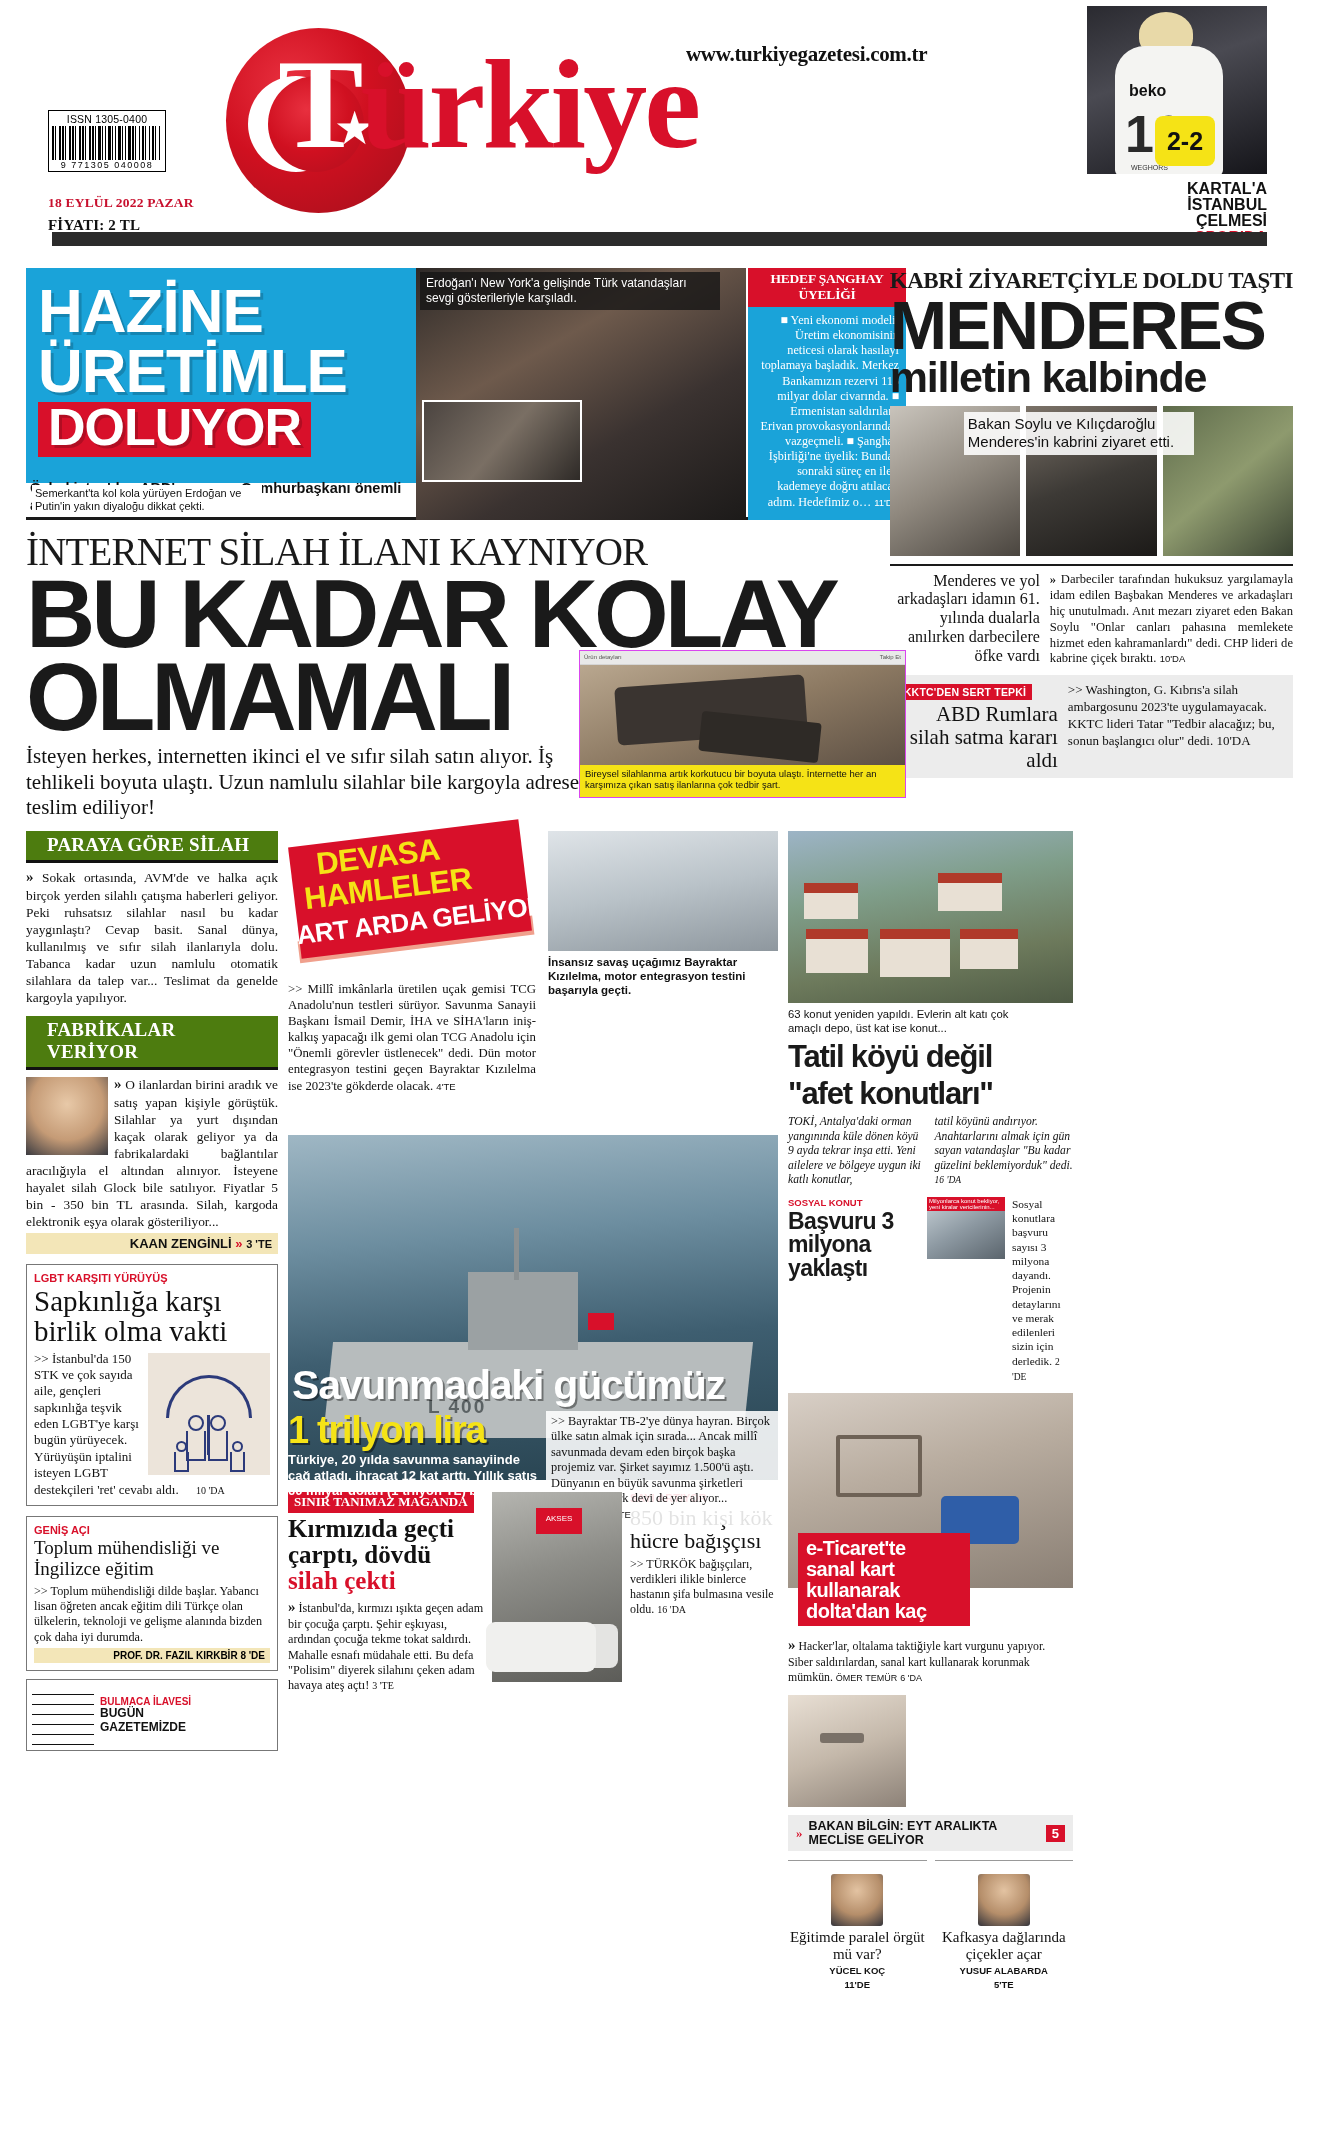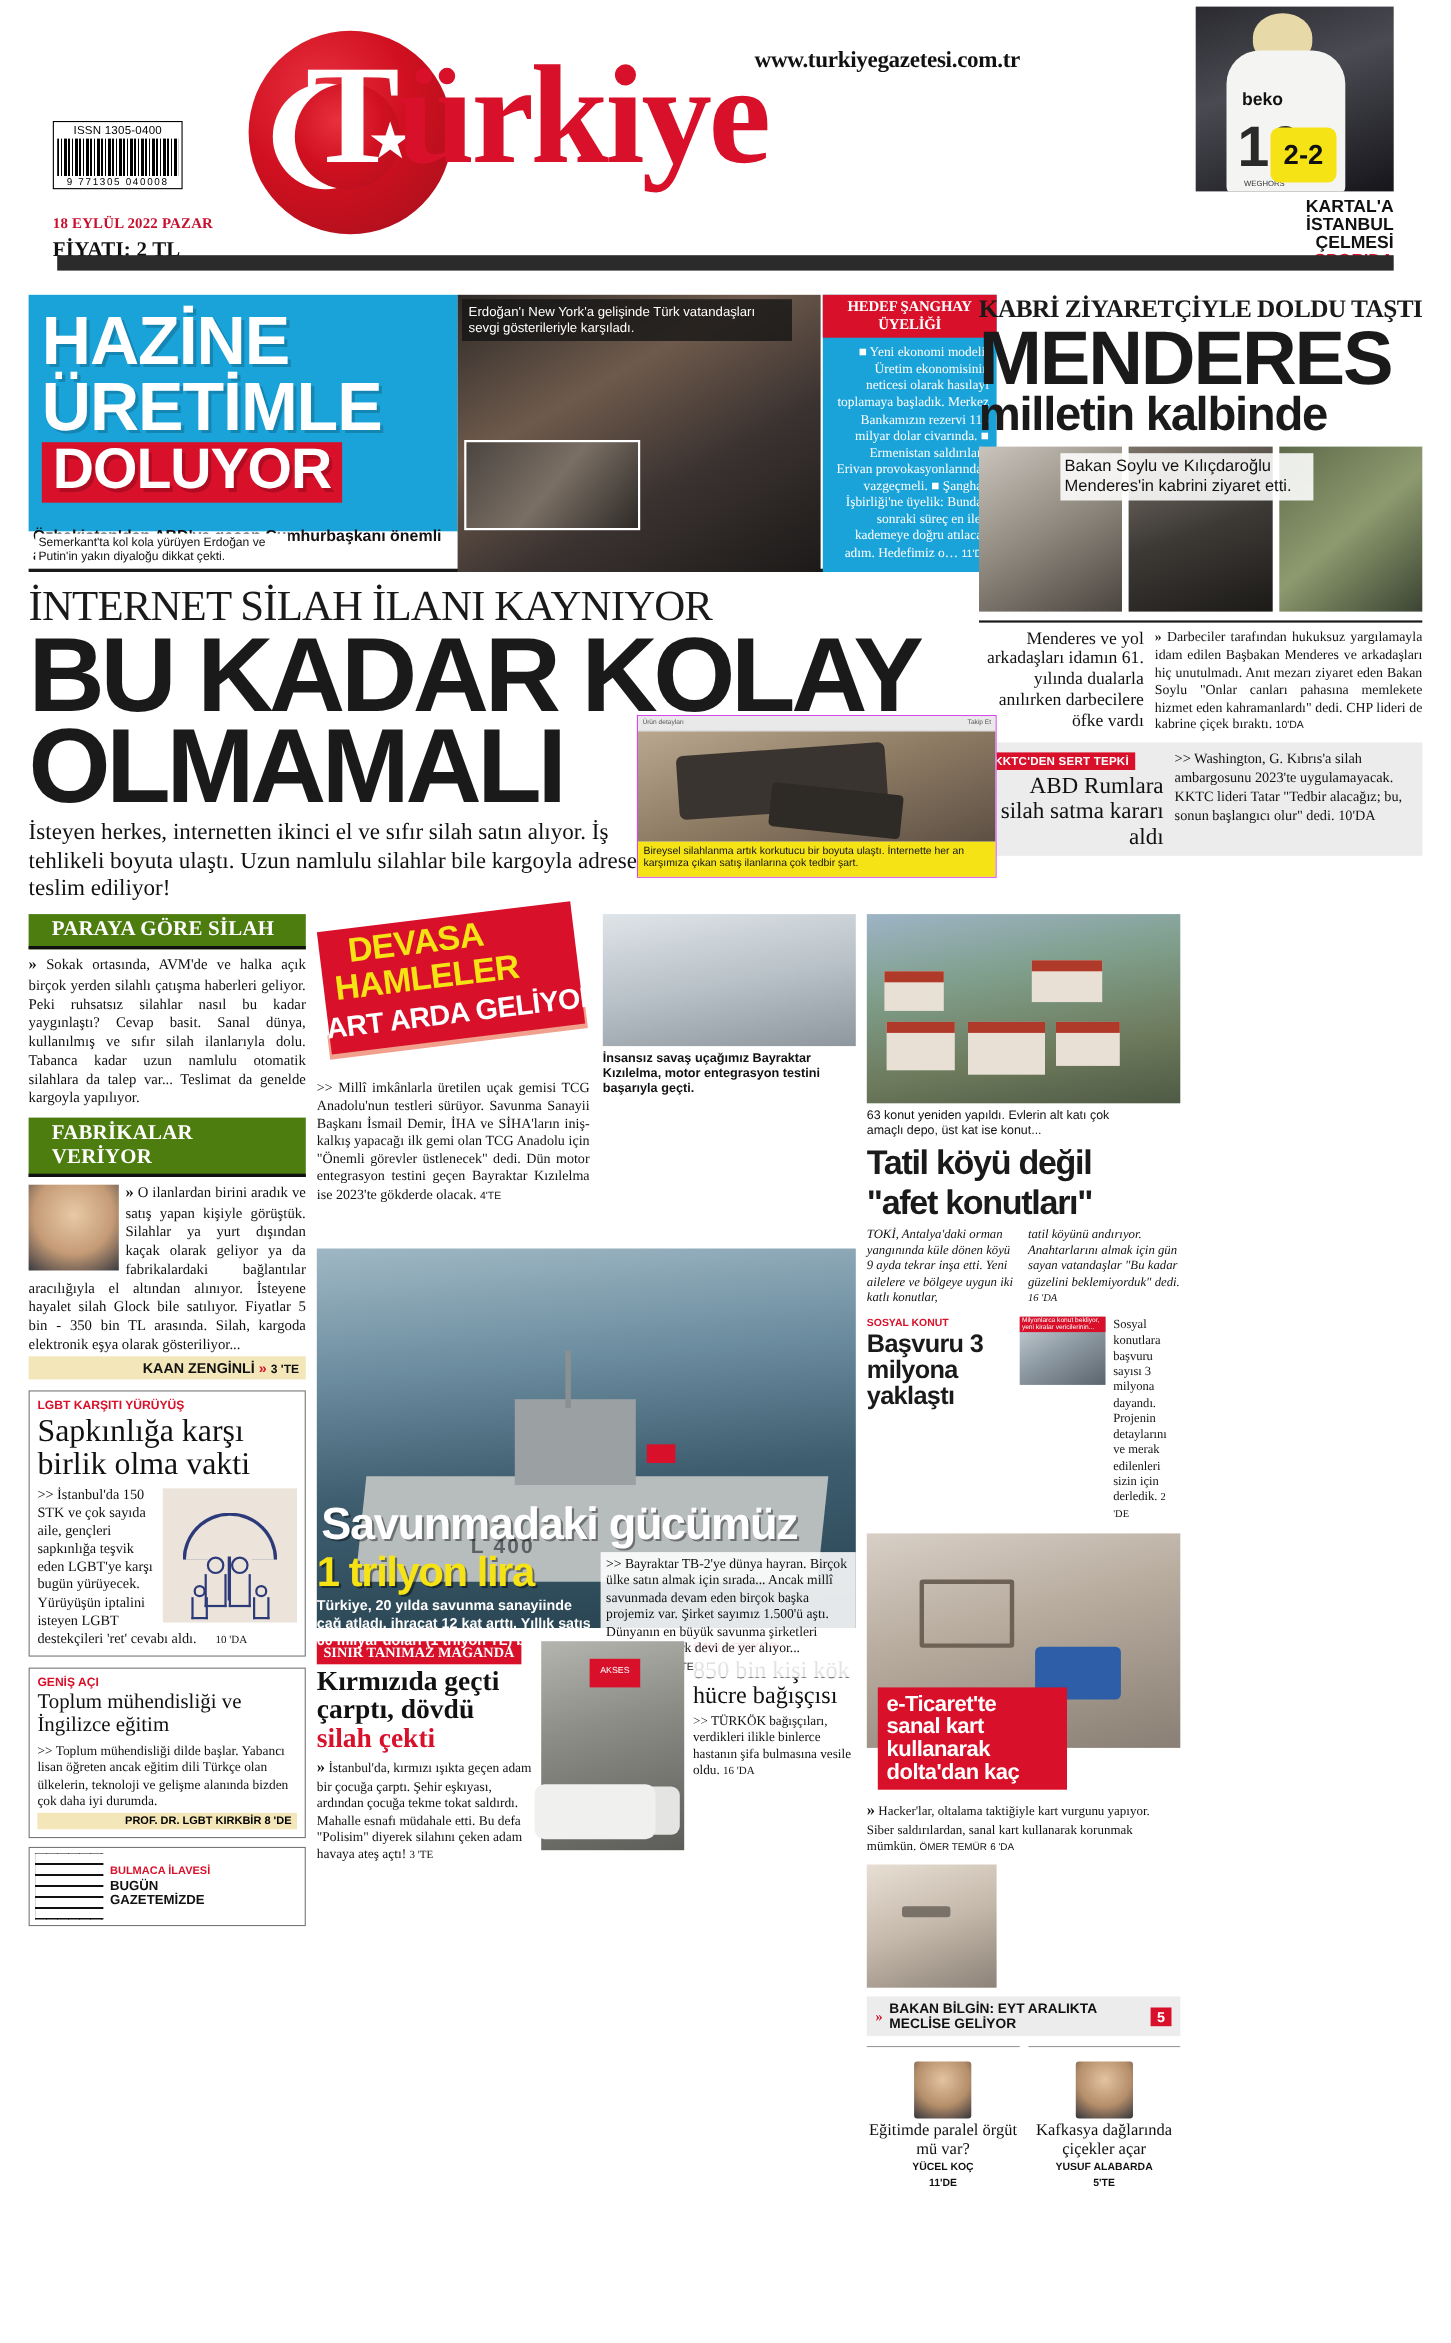--- a/index.html
+++ b/index.html
@@ -18,21 +18,21 @@
     position: absolute; left: 22px; top: 110px;
     width: 118px; border: 1.5px solid #000; padding: 2px 3px 1px;
     background: #fff;
   }
   .issn-text { font-size: 10.5px; font-family: "Liberation Sans", sans-serif; letter-spacing:.2px; text-align:center; }
   .barcode { height: 34px; width: 100%; margin-top: 1px;
     background: repeating-linear-gradient(90deg,#000 0 1.5px,#fff 1.5px 3px,#000 3px 4px,#fff 4px 6.5px,#000 6.5px 8.5px,#fff 8.5px 10px);
   }
   .barcode-digits { font-size: 9px; font-family:"Liberation Sans",sans-serif; letter-spacing:1.5px; text-align:center; }
   .date-line { position:absolute; left:22px; top:195px; color:#c8102e; font-weight:bold; font-size:13.5px; font-family:"Liberation Serif",serif; letter-spacing:.2px;}
-  .price-line { position:absolute; left:22px; top:217px; color:#111; font-weight:bold; font-size:19px; font-family:"Liberation Serif",serif; letter-spacing:.2px;}
+  .price-line { position:absolute; left:22px; top:217px; color:#111; font-weight:bold; font-size:15px; font-family:"Liberation Serif",serif; letter-spacing:.2px;}
 
   .logo-wrap { position:absolute; left:200px; top:18px; width:740px; height:205px; }
   .flag-circle {
     position:absolute; left:0; top:10px; width:185px; height:185px; border-radius:50%;
     background: radial-gradient(circle at 35% 30%, #e8303f 0%, #d01020 45%, #a3101c 100%);
     overflow:hidden;
   }
   .flag-circle::before {
     content:""; position:absolute; left:22px; top:48px; width:96px; height:96px;
     border-radius:50%; background:#fff;
@@ -446,21 +446,21 @@
           <span>&gt;&gt; İstanbul'da 150 STK ve çok sayıda aile, gençleri sapkınlığa teşvik eden LGBT'ye karşı bugün yürüyecek. Yürüyüşün iptalini isteyen LGBT destekçileri 'ret' cevabı aldı.</span>
           <span style="font-size:10px;margin-left:14px;">10 'DA</span>
         </div>
       </div>
 
       <div class="genis-card">
         <div class="genis-tag">GENİŞ AÇI</div>
         <div class="genis-head">Toplum mühendisliği ve İngilizce eğitim</div>
         <div class="genis-body">&gt;&gt; Toplum mühendisliği dilde başlar. Yabancı lisan öğreten ancak eğitim dili Türkçe olan ülkelerin, teknoloji ve gelişme alanında bizden çok daha iyi durumda.</div>
         <div class="prof-strip">
-          <span>PROF. DR. LGBT KIRKBİR</span>
+          <span>PROF. DR. FAZIL KIRKBİR</span>
           <span>8 'DE</span>
         </div>
       </div>
 
       <div class="bulmaca">
         <div class="bulm-grid"></div>
         <div class="bulm-txt">
           <div class="red">BULMACA İLAVESİ</div>
           <div>BUGÜN</div>
           <div>GAZETEMİZDE</div>

